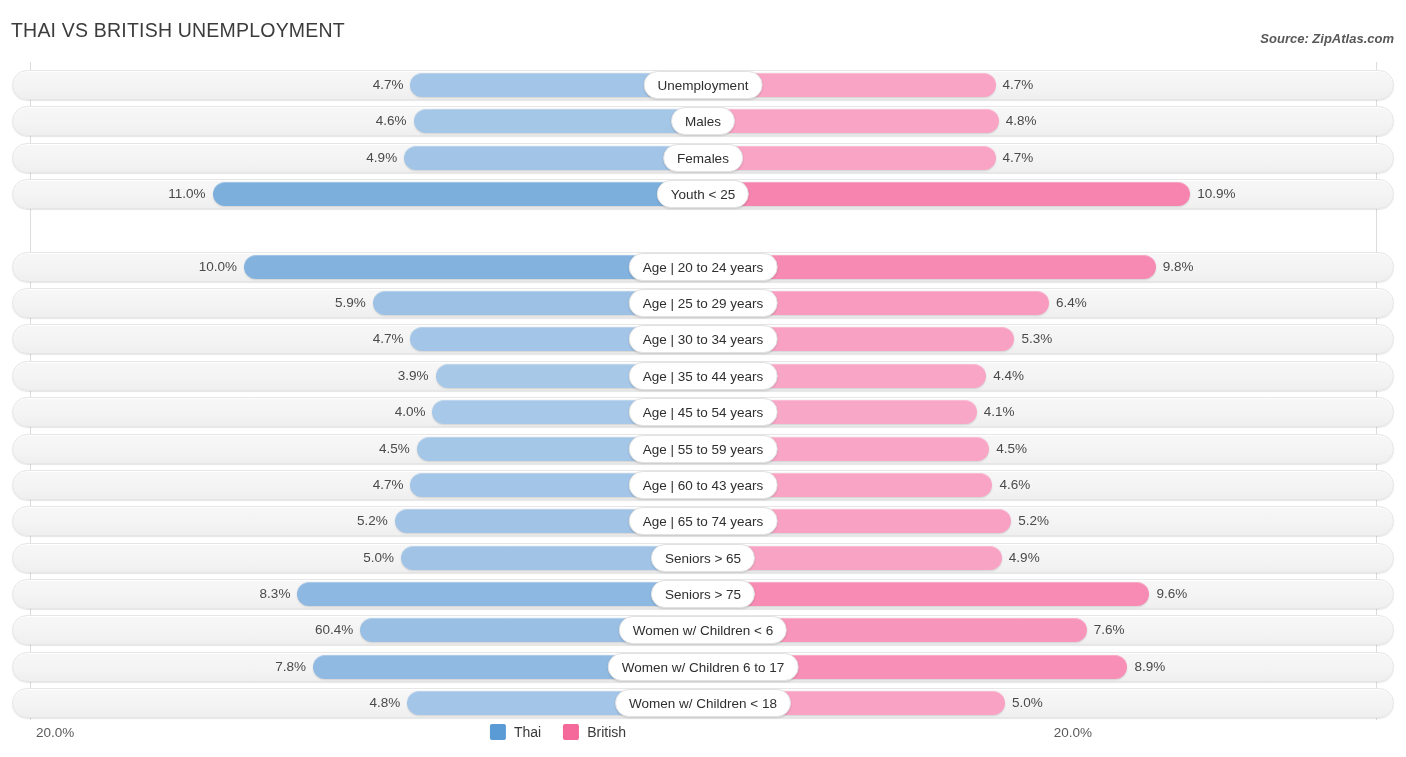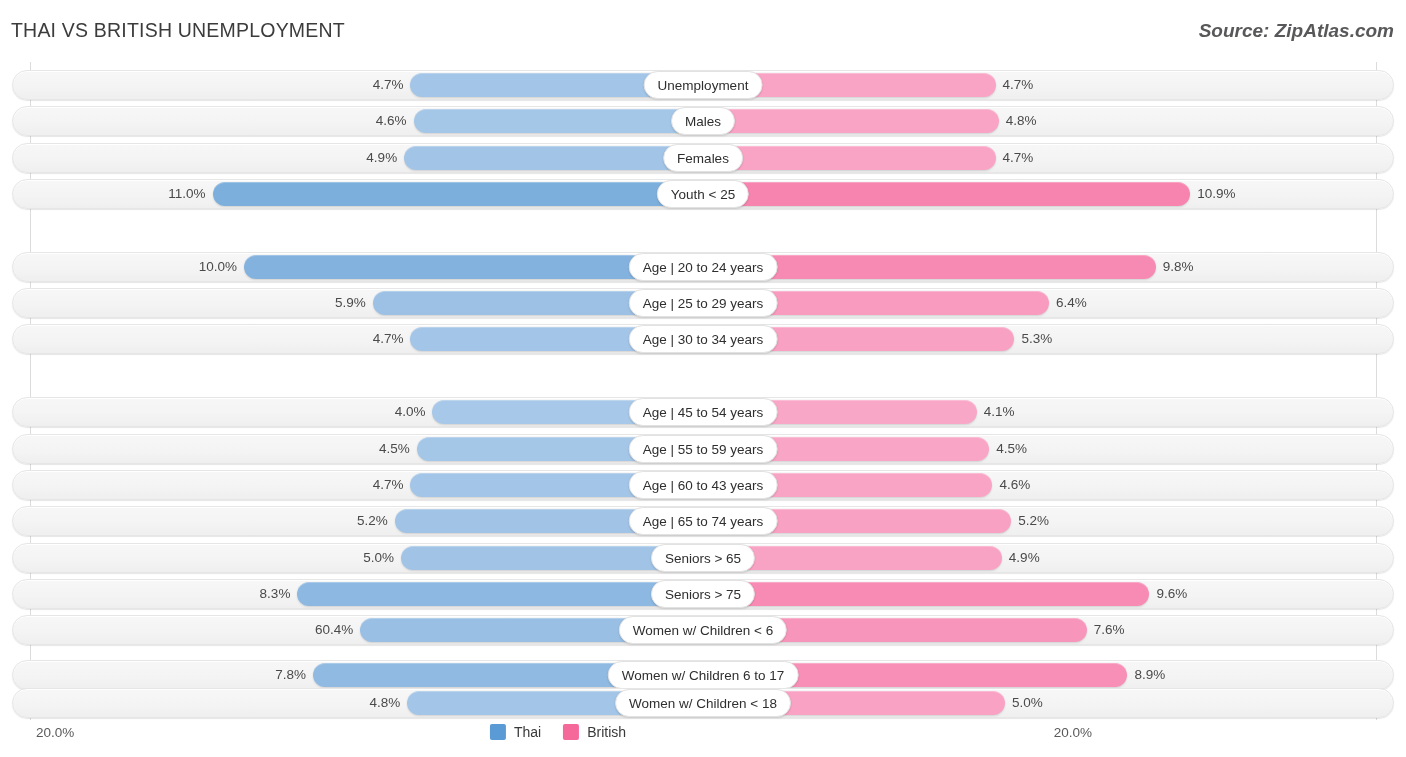--- a/index.html
+++ b/index.html
@@ -27,22 +27,22 @@
     left: 11px;
     top: 19px;
     font-size: 19.5px;
     letter-spacing: 0.2px;
     color: #3c3c3c;
     white-space: nowrap;
   }
   .source-note {
     position: absolute;
     right: 12px;
-    top: 20px;
-    font-size: 19px;
+    top: 31px;
+    font-size: 13px;
     font-style: italic;
     font-weight: bold;
     color: #58585a;
     white-space: nowrap;
     margin-left: 12px;
   }
 
   
   .plot {
     position: absolute;
@@ -233,20 +233,28 @@
         <div class="cat-pill" style="left: 691px;">Age | 25 to 29 years</div>
       </div>
       <div class="row" style="top: 262.45px;">
         <div class="track"></div>
         <div class="bar left" style="left: 398.42px; width: 292.58px; background: rgb(163, 197, 231);"></div>
         <div class="bar right" style="left: 691px; width: 311.42px; background: rgb(248, 161, 195);"></div>
         <div class="val outside-left" style="right: 990.58px; left: auto;">4.7%</div>
         <div class="val outside-right" style="left: 1009.42px;">5.3%</div>
         <div class="cat-pill" style="left: 691px;">Age | 30 to 34 years</div>
       </div>
+      <div class="row" style="top: 298.8px;">
+        <div class="track"></div>
+        <div class="bar left" style="left: 423.54px; width: 267.46px; background: rgb(168, 200, 232);"></div>
+        <div class="bar right" style="left: 691px; width: 283.16px; background: rgb(249, 165, 198);"></div>
+        <div class="val outside-left" style="right: 965.46px; left: auto;">3.9%</div>
+        <div class="val outside-right" style="left: 981.16px;">4.4%</div>
+        <div class="cat-pill" style="left: 691px;">Age | 35 to 44 years</div>
+      </div>
       <div class="row" style="top: 335.15px;">
         <div class="track"></div>
         <div class="bar left" style="left: 420.4px; width: 270.6px; background: rgb(167, 200, 232);"></div>
         <div class="bar right" style="left: 691px; width: 273.74px; background: rgb(249, 167, 199);"></div>
         <div class="val outside-left" style="right: 968.6px; left: auto;">4.0%</div>
         <div class="val outside-right" style="left: 971.74px;">4.1%</div>
         <div class="cat-pill" style="left: 691px;">Age | 45 to 54 years</div>
       </div>
       <div class="row" style="top: 371.5px;">
         <div class="track"></div>
@@ -289,21 +297,21 @@
         <div class="cat-pill" style="left: 691px;">Seniors &gt; 75</div>
       </div>
       <div class="row" style="top: 553.25px;">
         <div class="track"></div>
         <div class="bar left" style="left: 348.18px; width: 342.82px; background: rgb(153, 191, 228);"></div>
         <div class="bar right" style="left: 691px; width: 383.64px; background: rgb(248, 149, 186);"></div>
         <div class="val outside-left" style="right: 1040.82px; left: auto;">60.4%</div>
         <div class="val outside-right" style="left: 1081.64px;">7.6%</div>
         <div class="cat-pill" style="left: 691px;">Women w/ Children &lt; 6</div>
       </div>
-      <div class="row" style="top: 589.6px; margin-top: 8px;">
+      <div class="row" style="top: 589.6px;">
         <div class="track"></div>
         <div class="bar left" style="left: 301.08px; width: 389.92px; background: rgb(144, 186, 226);"></div>
         <div class="bar right" style="left: 691px; width: 424.46px; background: rgb(247, 143, 182);"></div>
         <div class="val outside-left" style="right: 1087.92px; left: auto;">7.8%</div>
         <div class="val outside-right" style="left: 1122.46px;">8.9%</div>
         <div class="cat-pill" style="left: 691px;">Women w/ Children 6 to 17</div>
       </div>
       <div class="row" style="top: 625.95px;">
         <div class="track"></div>
         <div class="bar left" style="left: 395.28px; width: 295.72px; background: rgb(163, 197, 231);"></div>

